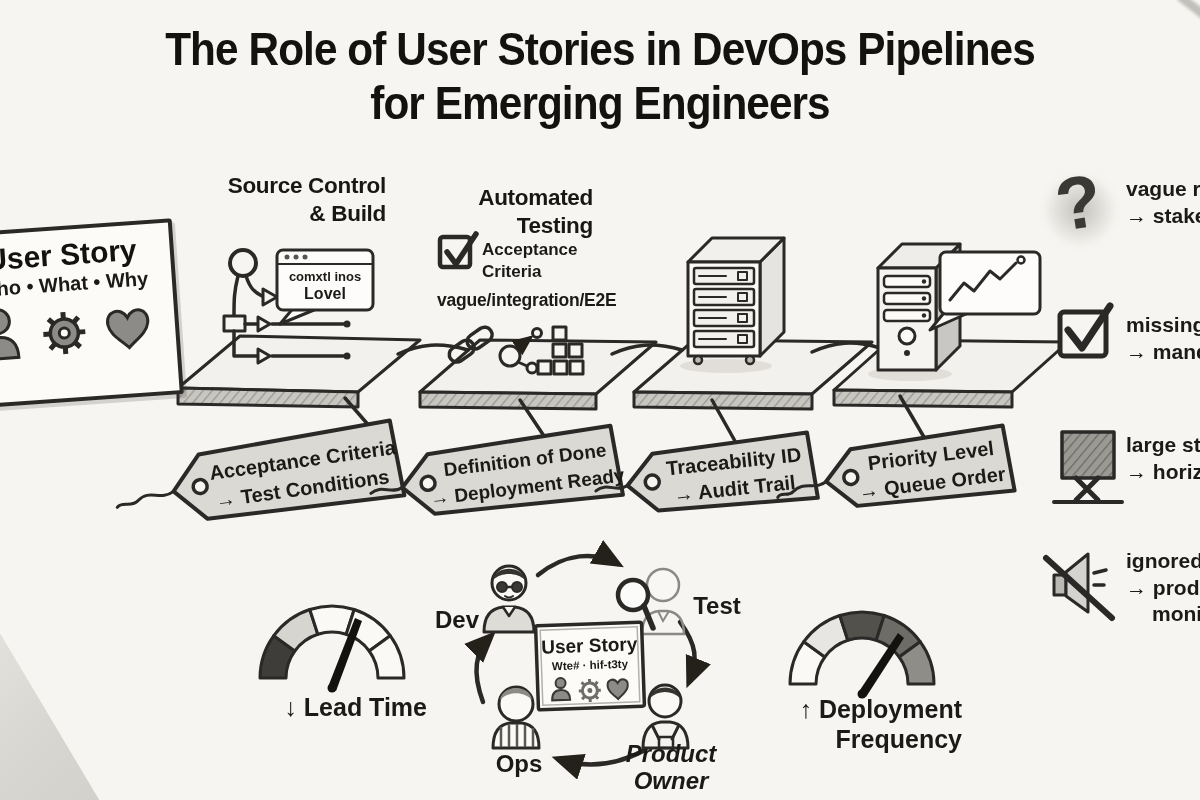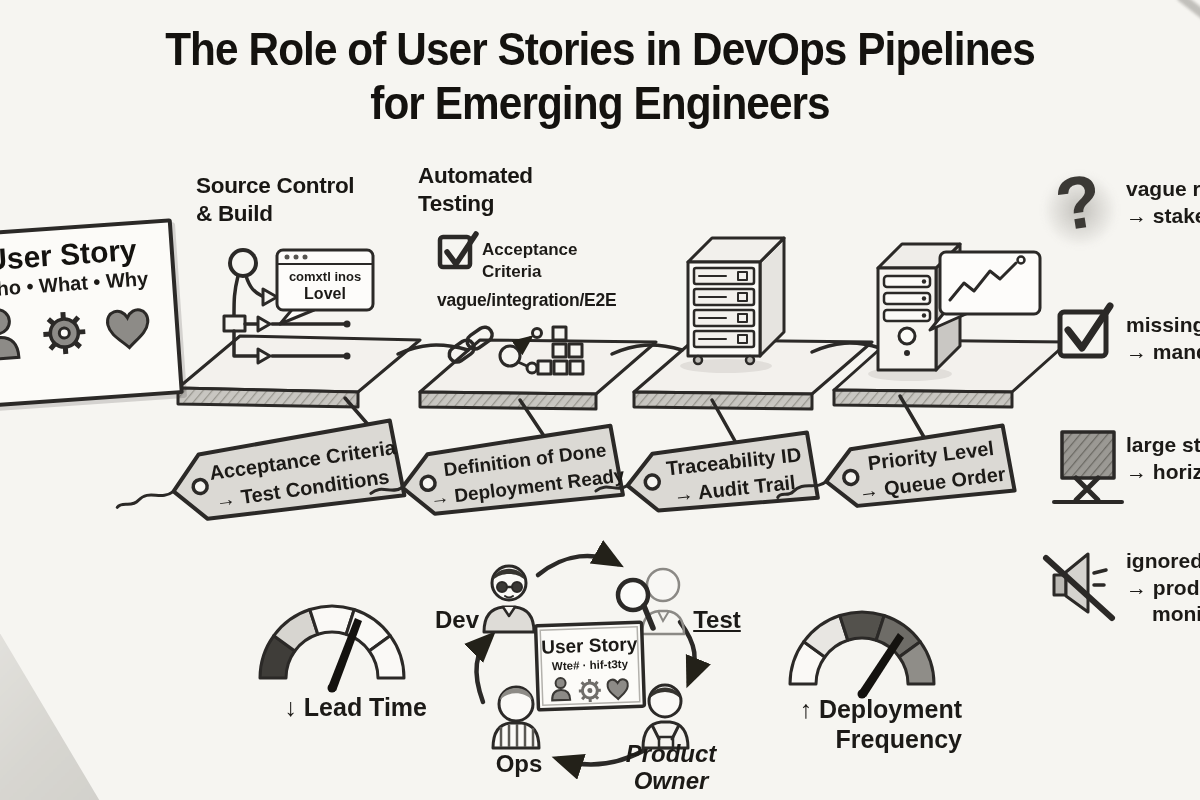--- a/index.html
+++ b/index.html
@@ -11,21 +11,21 @@
   }
   .abs { position:absolute; }
   .gfx { position:absolute; left:0; top:0; z-index:1; }
   .txt { position:absolute; z-index:3; }
 
   .title-line { left:0; width:1200px; text-align:center; font-weight:bold;
     color:#14120f; font-size:46px; letter-spacing:-1px; transform:scaleX(.92); }
   .title-1 { top:22px; }
   .title-2 { top:76px; }
 
-  .station-title { text-align:left; font-weight:bold; font-size:22.5px;
+  .station-title { text-align:right; font-weight:bold; font-size:22.5px;
     line-height:28px; white-space:pre-line; letter-spacing:-.3px; color:#191714; }
 
   .check-label { font-weight:bold; font-size:17px; line-height:22px;
     white-space:pre-line; }
   .levels { font-weight:bold; font-size:17.5px; letter-spacing:-.2px; }
 
   .pitfall-line { font-weight:bold; font-size:21px; line-height:26px;
     white-space:nowrap; }
 
   .metric-label { font-weight:bold; font-size:25px; line-height:30px;
@@ -331,21 +331,21 @@
       </g>
       <path d="M 617 684 C 613.5 678 606 680 607 687.5 C 607.7 693 613 696 617 700 C 621 696 626.3 693 627 687.5 C 628 680 620.5 678 617 684 Z" fill="#8d8b87" stroke="#3a3835" stroke-width="2"></path>
     </g>
   </svg>
 
   <div class="txt title-line title-1">The Role of User Stories in DevOps Pipelines</div>
   <div class="txt title-line title-2">for Emerging Engineers</div>
 
   <div class="txt station-title" style="left:196px; top:172px; width:190px;">Source Control
 &amp; Build</div>
-  <div class="txt station-title" style="left:418px; top:162px; width:175px;">Automated
+  <div class="txt station-title" style="left:418px; top:184px; width:175px;">Automated
 Testing</div>
 
   <div class="txt check-label" style="left:482px; top:239px;">Acceptance
 Criteria</div>
   <div class="txt levels" style="left:437px; top:290px;">vague/integration/E2E</div>
 
   <div class="abs usc">
     <div class="usc-title">User Story</div>
     <div class="usc-sub">Who • What • Why</div>
     <svg class="usc-icons" width="196" height="62" viewBox="0 0 196 62">
@@ -371,18 +371,18 @@
   <div class="txt pitfall-line" style="left:1126px; top:459px;">→ horizo</div>
   <div class="txt pitfall-line" style="left:1126px; top:548px;">ignored f</div>
   <div class="txt pitfall-line" style="left:1126px; top:575px;">→ produ</div>
   <div class="txt pitfall-line" style="left:1152px; top:601px;">monit</div>
 
   <div class="txt metric-label" style="left:242px; top:692px; width:185px;">↓ Lead Time</div>
   <div class="txt metric-label" style="left:762px; top:694px; width:200px;">↑ Deployment
 Frequency</div>
 
   <div class="txt role-label" style="left:427px; top:606px; width:60px;">Dev</div>
-  <div class="txt role-label" style="left:685px; top:606px; width:64px;text-decoration:underline;">Test</div>
+  <div class="txt role-label" style="left:685px; top:592px; width:64px;">Test</div>
   <div class="txt role-label" style="left:606px; top:740px; width:130px;font-style:italic;">Product
 Owner</div>
   <div class="txt role-label" style="left:487px; top:750px; width:64px;">Ops</div>
 
 </div>
 
 </body></html>

